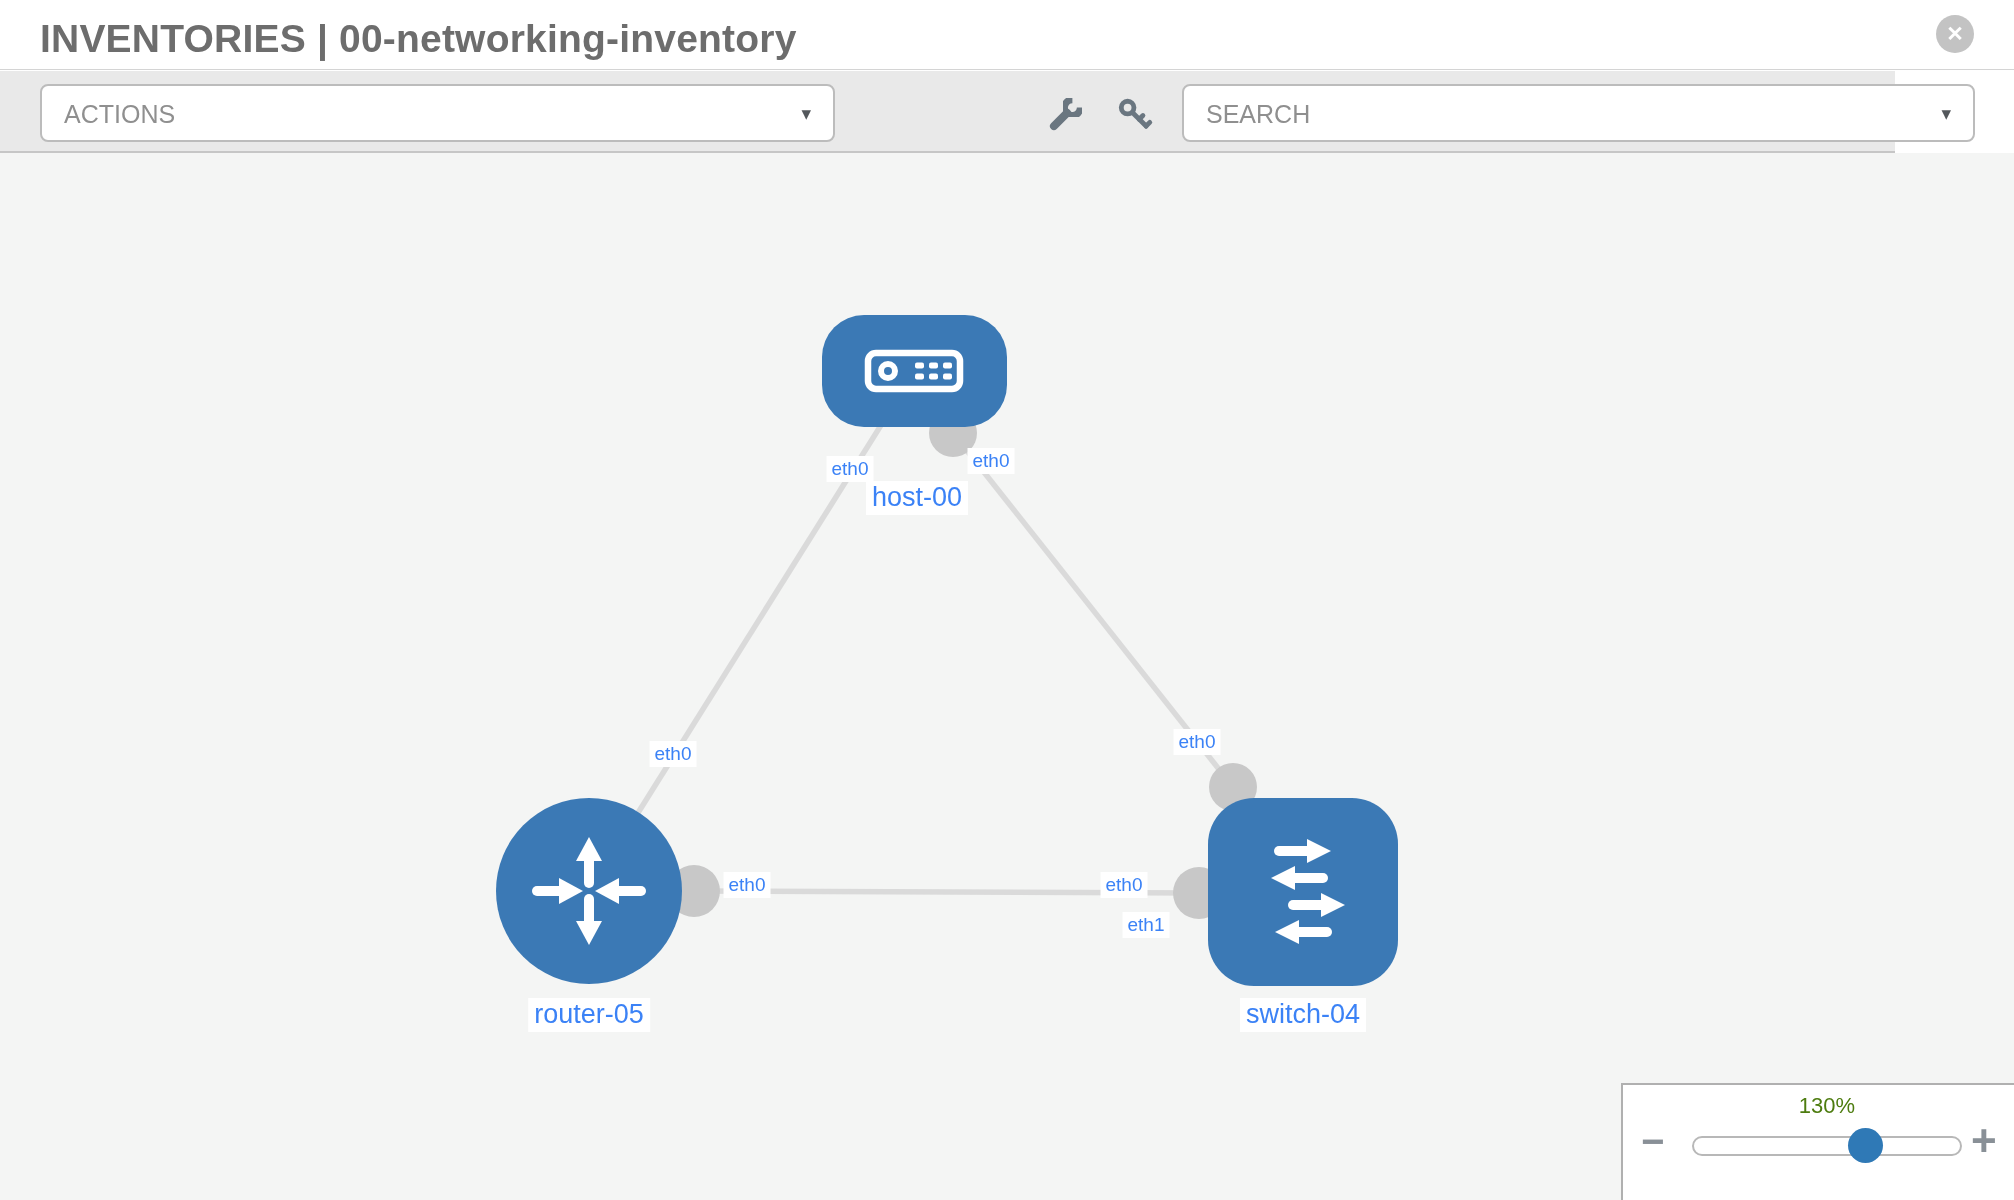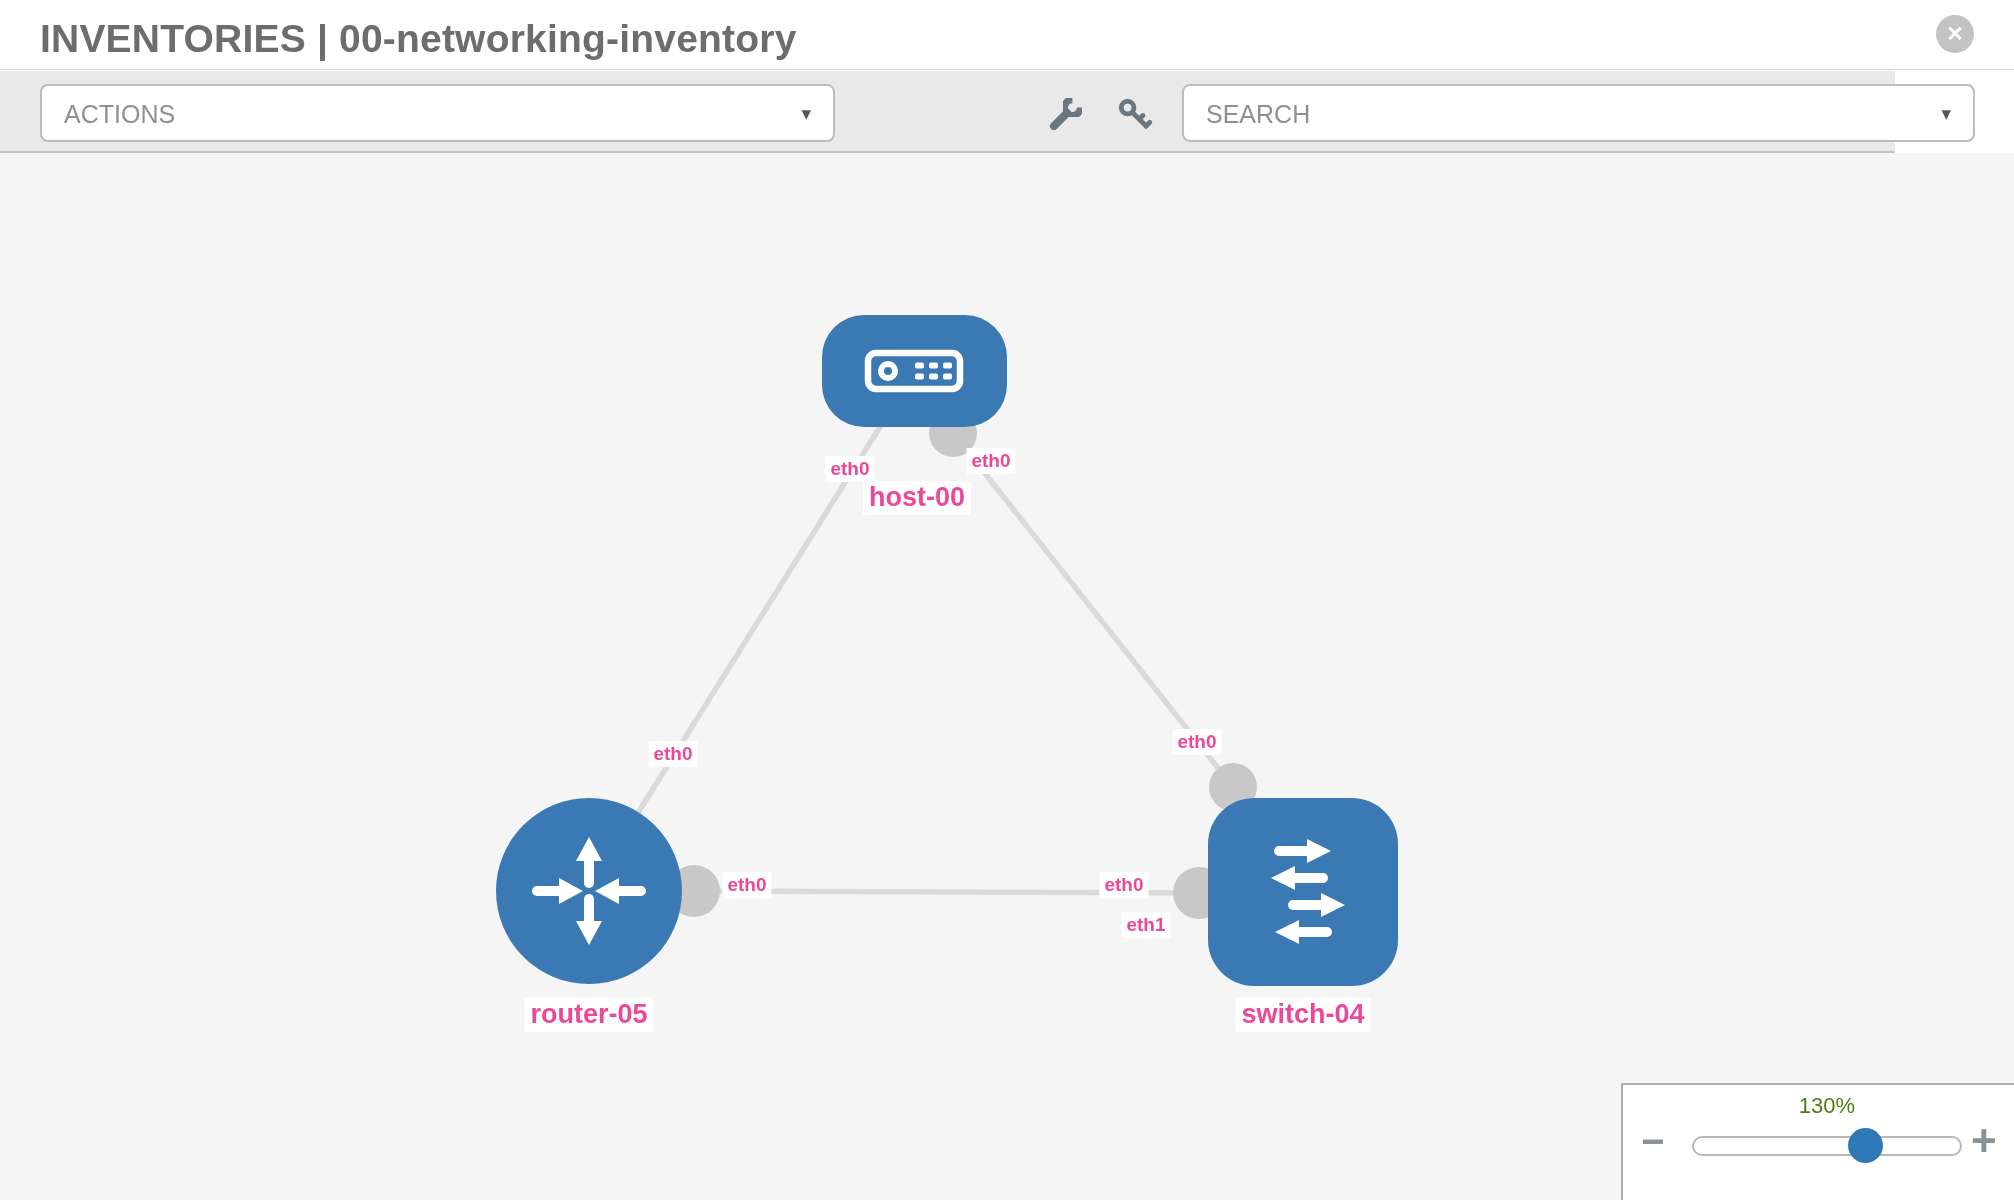--- a/index.html
+++ b/index.html
@@ -29,22 +29,22 @@
   .tool-btn{position:absolute;top:25px;width:38px;height:38px;background:transparent;
             border:none;padding:0;cursor:pointer;color:#6a7680;}
   .tool-btn.wrench{left:1046px;}
   .tool-btn.key{left:1116px;}
 
   
   .canvas{position:absolute;left:0;top:153px;width:2014px;height:1047px;background:#f4f5f4;}
   .topo-svg{position:absolute;left:0;top:0;}
 
   
-  .lbl{position:absolute;transform:translateX(-50%);background:#ffffff;color:#ec4899;
-       white-space:nowrap;line-height:1.25;font-weight:bold;}
+  .lbl{position:absolute;transform:translateX(-50%);background:#ffffff;color:#3b82f6;
+       white-space:nowrap;line-height:1.25;}
   .node-lbl{font-size:27px;padding:0 6px;}
   .eth-lbl{font-size:19px;padding:1px 5px;}
   .eth-front{z-index:3;}
   .eth-back{z-index:2;}
 
   
   .zoom-panel{position:absolute;left:1621px;top:930px;width:400px;height:125px;background:#fff;
               border:2px solid #b0b0b0;}
   .zoom-value{position:absolute;left:69px;top:8px;width:270px;text-align:center;
               font-size:22px;color:#4d7c0f;}

